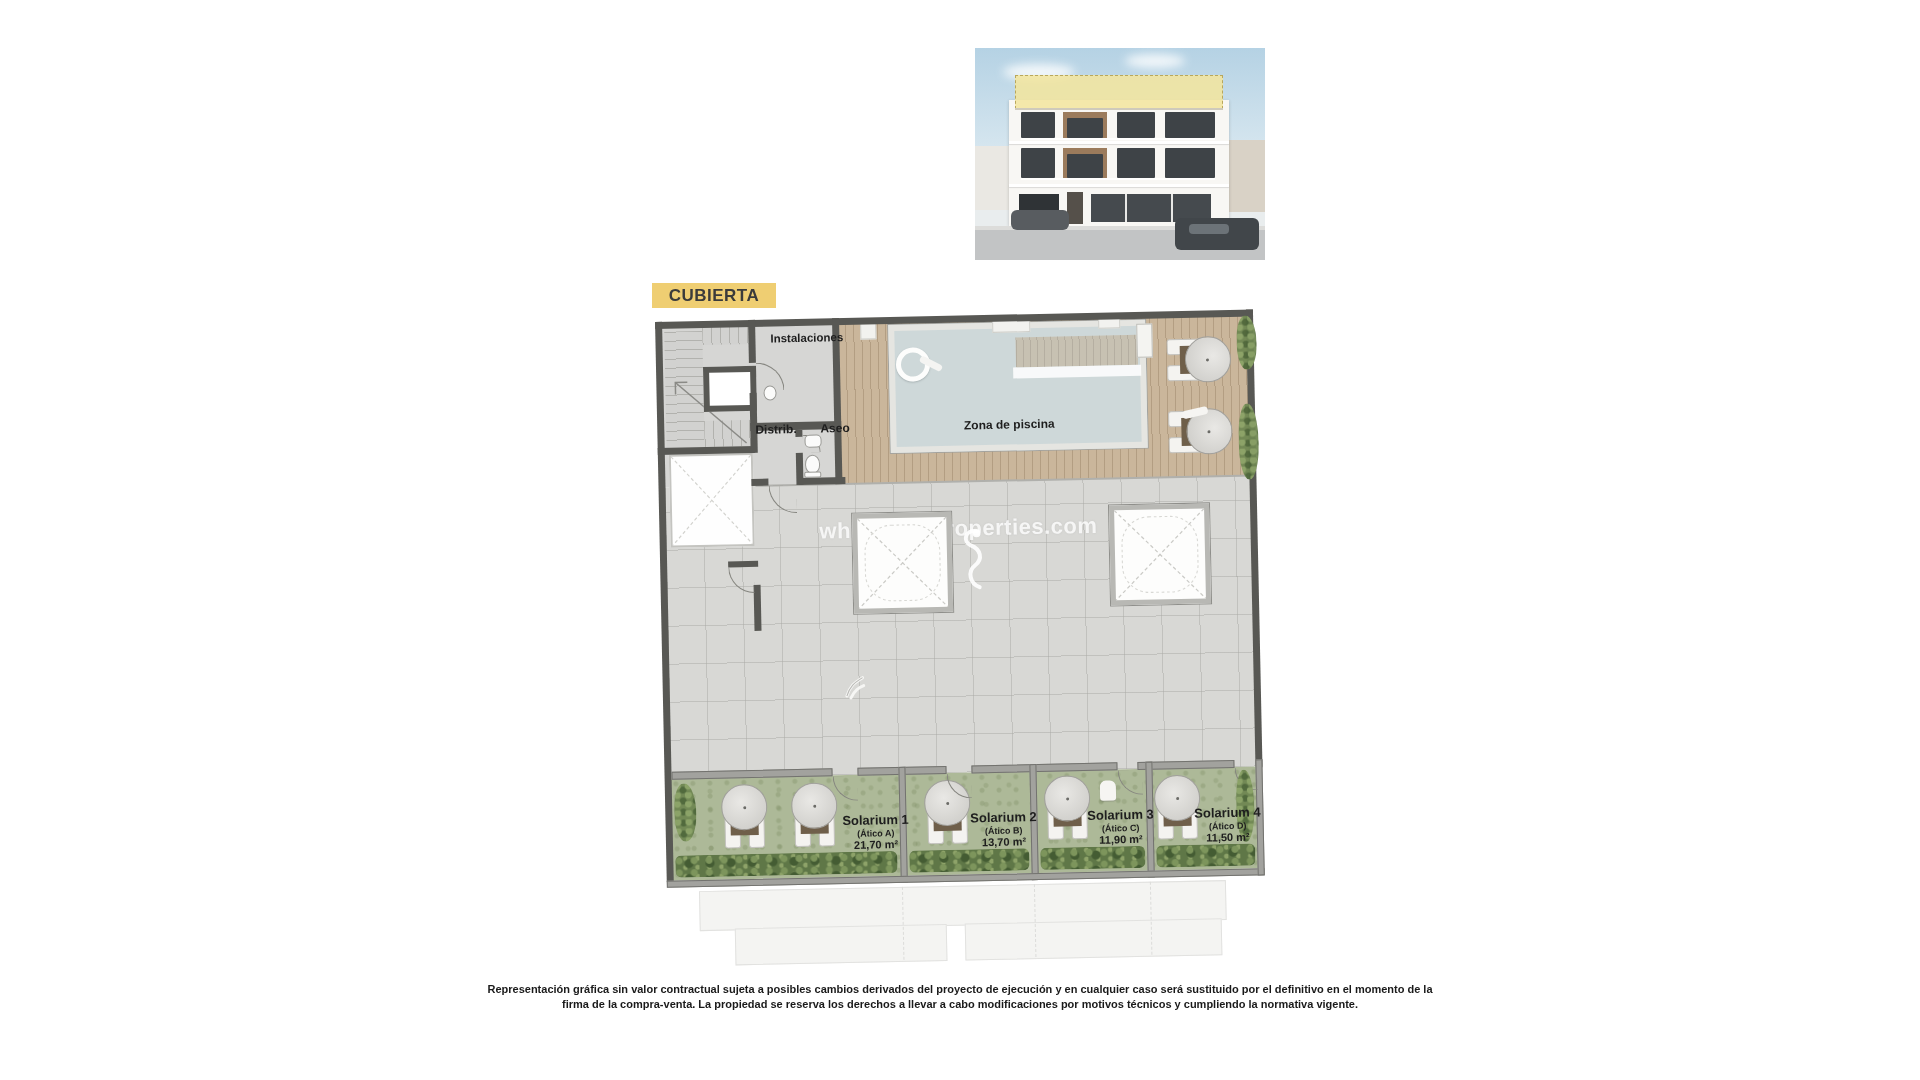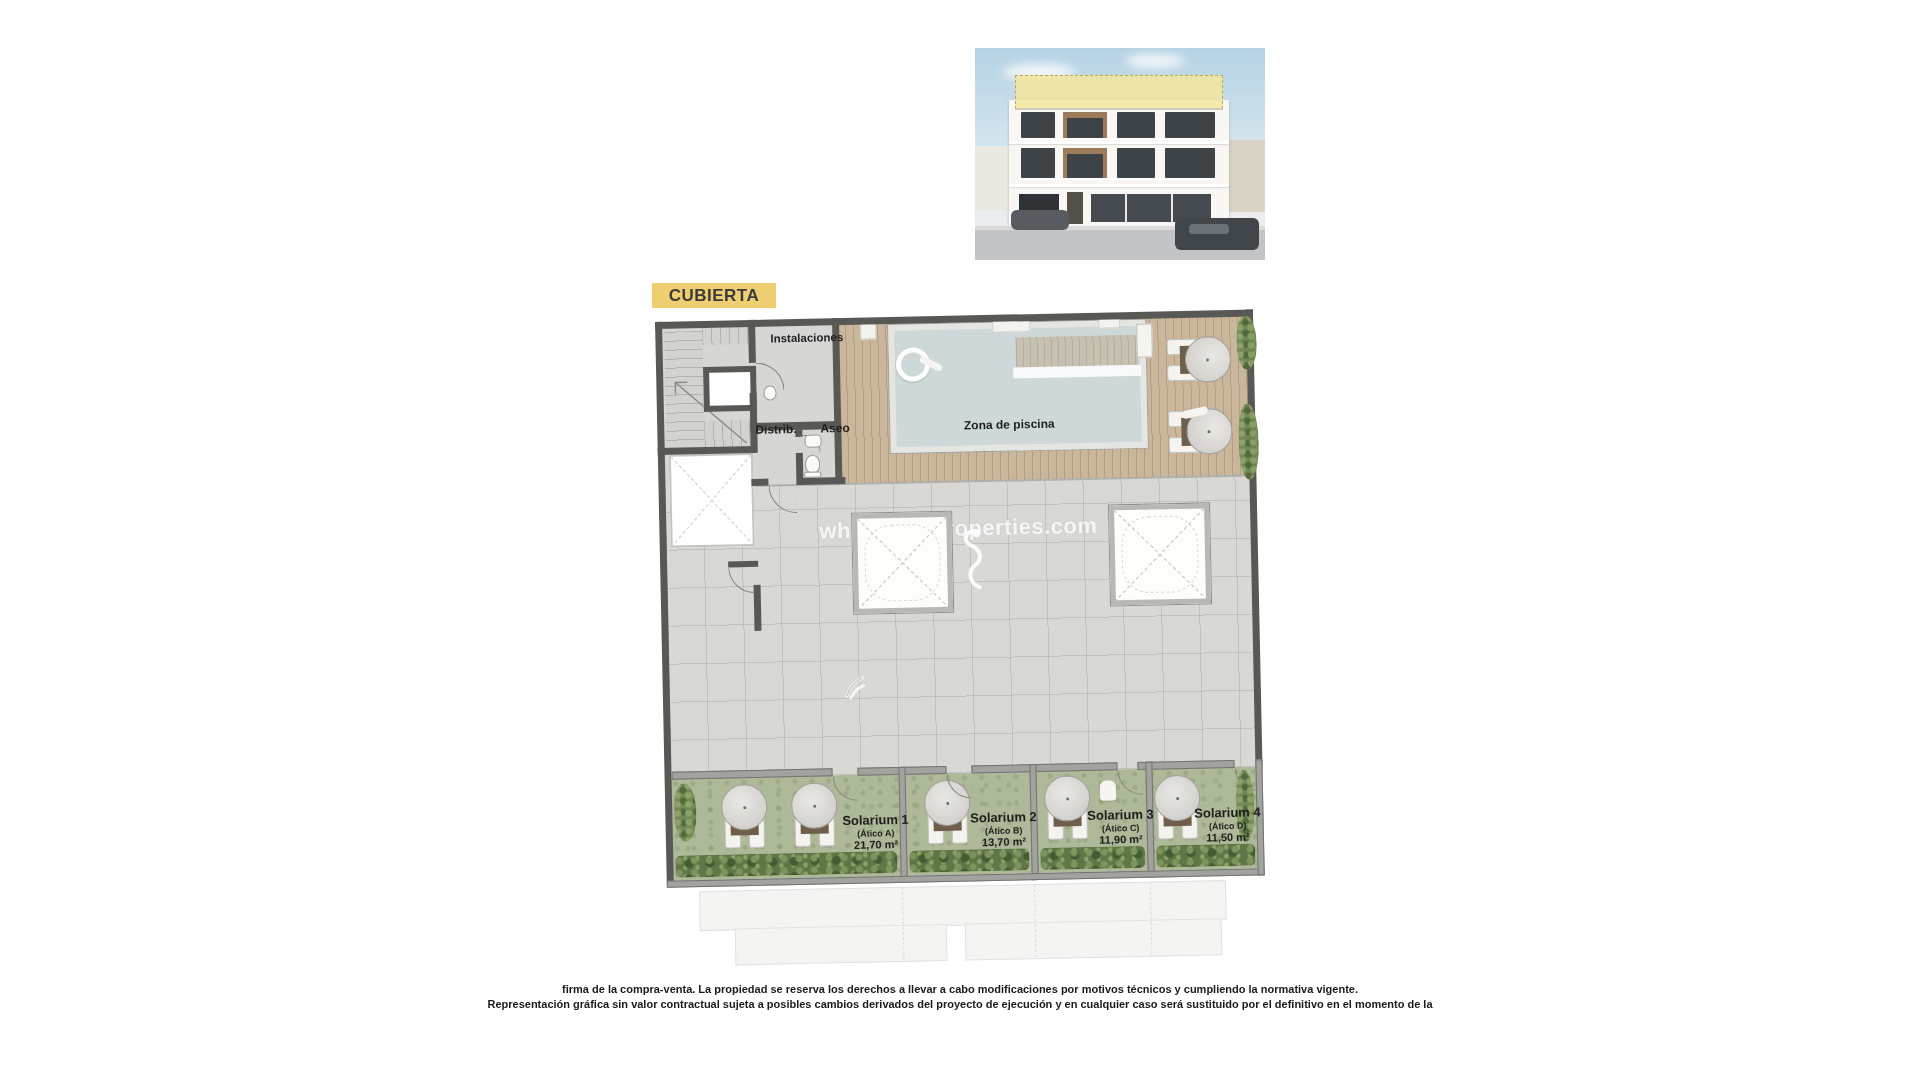--- a/index.html
+++ b/index.html
@@ -325,17 +325,17 @@
 
     <div class="abs ghost" style="left:35px;top:572px;width:525px;height:38px"></div>
     <div class="abs ghost" style="left:70px;top:610px;width:210px;height:35px"></div>
     <div class="abs ghost" style="left:300px;top:610px;width:255px;height:35px"></div>
     <div class="abs" style="left:238px;top:572px;width:0;height:73px;border-left:1px dashed #dcdcda;z-index:1"></div>
     <div class="abs" style="left:370px;top:572px;width:0;height:73px;border-left:1px dashed #dcdcda;z-index:1"></div>
     <div class="abs" style="left:486px;top:572px;width:0;height:73px;border-left:1px dashed #dcdcda;z-index:1"></div>
   </div>
 
   <div id="footer" class="abs">
+    <div>Representación gráfica sin valor contractual sujeta a posibles cambios derivados del proyecto de ejecución y en cualquier caso será sustituido por el definitivo en el momento de la</div>
     <div>firma de la compra-venta. La propiedad se reserva los derechos a llevar a cabo modificaciones por motivos técnicos y cumpliendo la normativa vigente.</div>
-    <div>Representación gráfica sin valor contractual sujeta a posibles cambios derivados del proyecto de ejecución y en cualquier caso será sustituido por el definitivo en el momento de la</div>
   </div>
 
 </div>
 
 </body></html>

